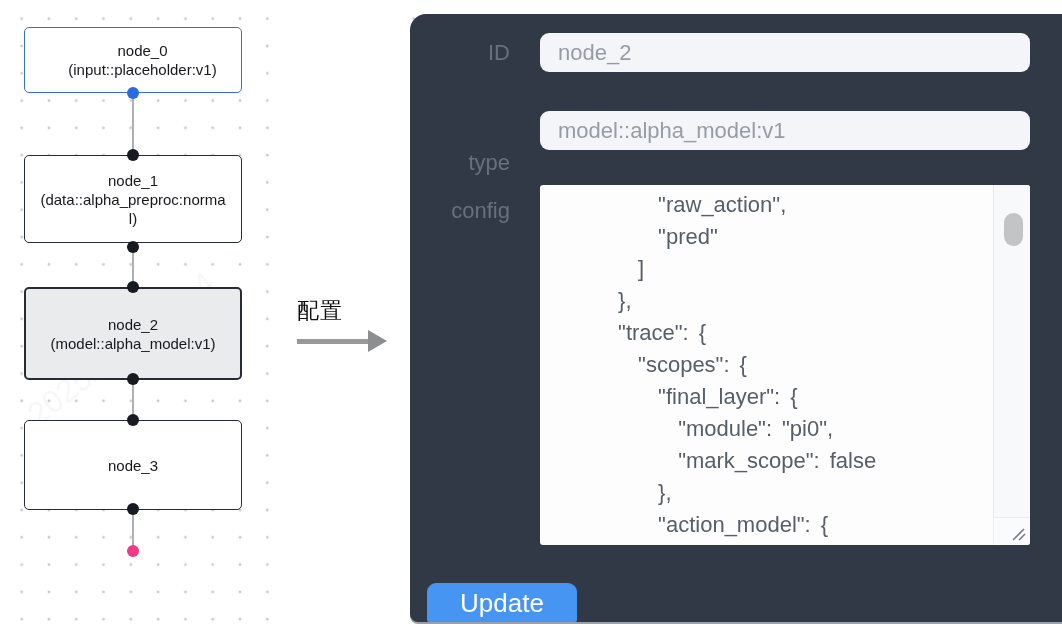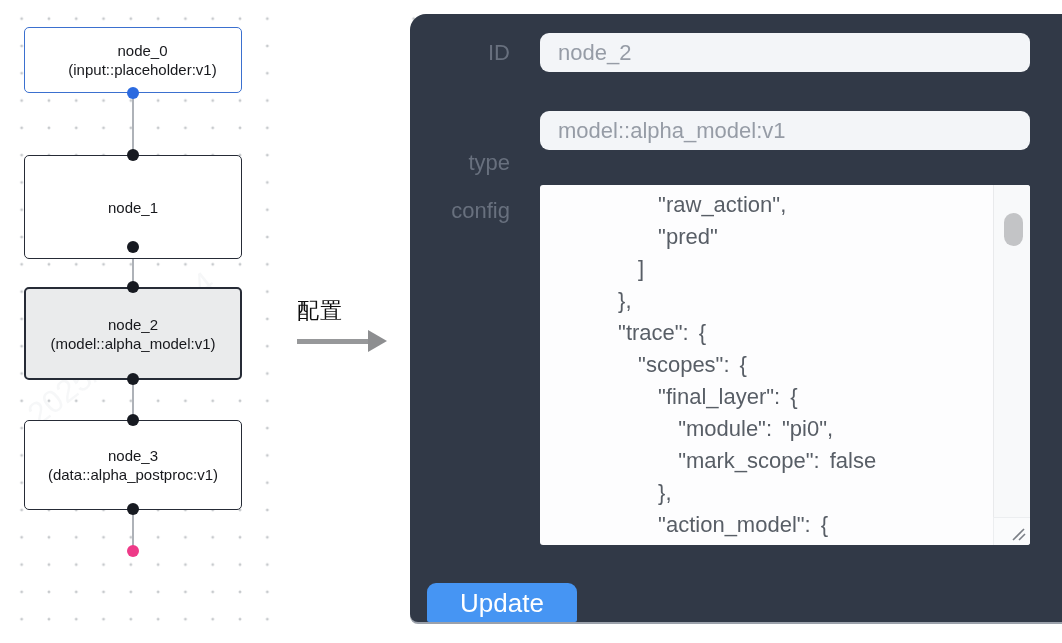--- a/index.html
+++ b/index.html
@@ -11,21 +11,21 @@
   .dotgrid.left{left:0; top:0; width:285px; height:643px; background-position:8px 5px;}
   .dotgrid.right{left:393px; top:0; width:669px; height:622px; background-position:7px 5px;}
 
   
   .node{position:absolute; left:24px; width:218px; box-sizing:border-box; background:#ffffff;
         border:1.6px solid #262b36; border-radius:5px; display:flex; flex-direction:column;
         justify-content:center; align-items:center; padding:4px 12px; text-align:center;}
   .node .nname{font-size:15px; color:#17181c; line-height:19px;}
   .node .ntype{font-size:15px; color:#17181c; line-height:19px; word-break:break-all;}
   .node.n0{top:27px;  height:66px; border-color:#3b70cf; border-width:1.6px;padding-left:31px;}
-  .node.n1{top:155px; height:104px;}
+  .node.n1{top:155px; height:88px;}
   .node.n2{top:287px; height:93px; background:#eaebec; border-width:2.4px;}
   .node.n3{top:420px; height:90px;}
   .node.n4{top:551px; height:69px; border-color:#e0679e; border-width:2px;}
 
   .edge{position:absolute; left:132px; width:1.5px; background:#aeb2b8;}
   .handle{position:absolute; left:127px; width:12px; height:12px; border-radius:50%; background:#171a21;}
   .handle.blue{background:#2b6ae0;}
   .handle.pink{background:#ee3a88;}
 
   
@@ -77,28 +77,28 @@
     <div class="edge" style="top:247px;height:40px;"></div>
     <div class="edge" style="top:379px;height:42px;"></div>
     <div class="edge" style="top:509px;height:43px;"></div>
 
     <div class="node n0">
       <div class="nname">node_0</div>
       <div class="ntype">(input::placeholder:v1)</div>
     </div>
     <div class="node n1">
       <div class="nname">node_1</div>
+      <div class="ntype">(data::alpha_preproc:normal)</div>
     </div>
     <div class="node n2">
       <div class="nname">node_2</div>
       <div class="ntype">(model::alpha_model:v1)</div>
     </div>
     <div class="node n3">
       <div class="nname">node_3</div>
-      <div class="ntype">(data::alpha_postproc:v1)</div>
     </div>
 
     <div class="handle blue" style="top:87px;"></div>
     <div class="handle" style="top:149px;"></div>
     <div class="handle" style="top:241px;"></div>
     <div class="handle" style="top:281px;"></div>
     <div class="handle" style="top:373px;"></div>
     <div class="handle" style="top:414px;"></div>
     <div class="handle" style="top:503px;"></div>
     <div class="handle pink" style="top:545px;"></div>

